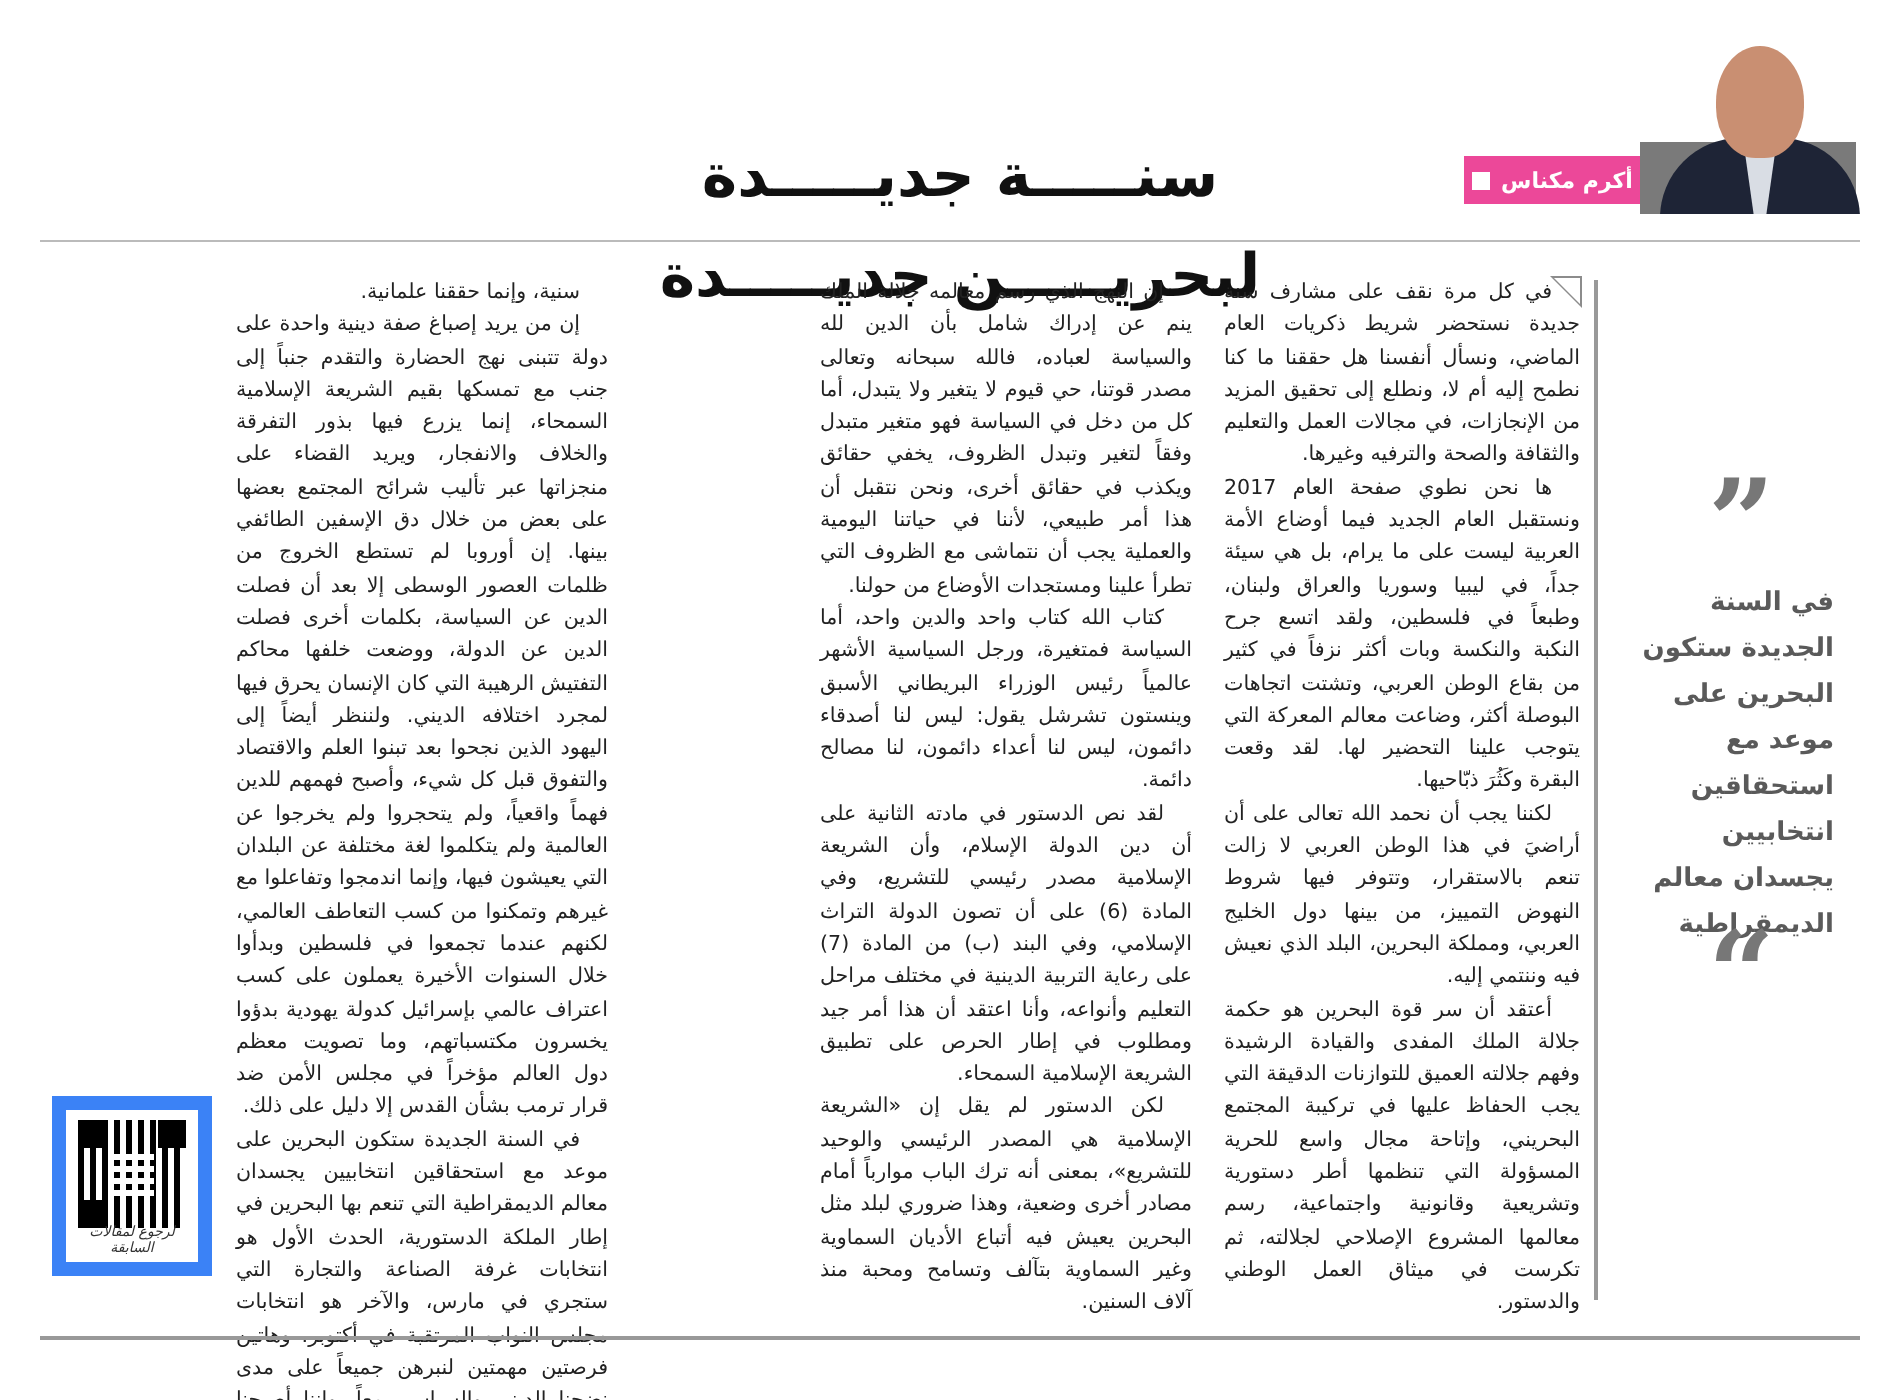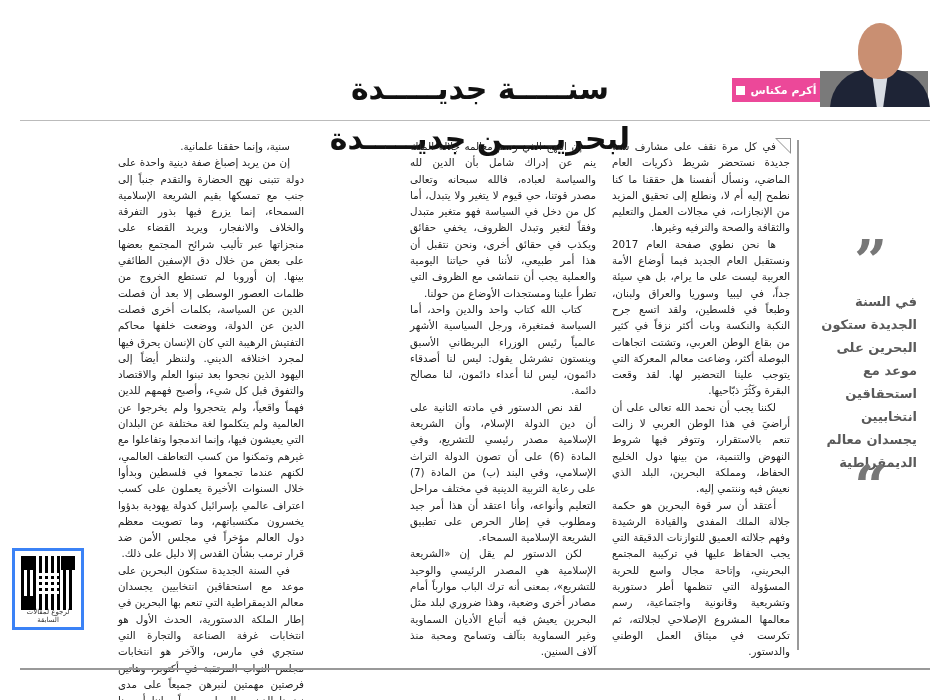--- a/index.html
+++ b/index.html
@@ -22,21 +22,21 @@
   .c1 { left:612px; top:138px; width:178px; }
   .c2 { left:410px; top:138px; width:186px; }
   .c3 { left:118px; top:138px; width:186px; }
   .corner { position:absolute; left:775px; top:138px; width:0; height:0; border-top:16px solid #8c8c8c; border-left:16px solid transparent; }
   .corner-inner { position:absolute; left:777px; top:139px; width:0; height:0; border-top:13px solid #fff; border-left:13px solid transparent; }
   .quote-box { position:absolute; left:797px; top:140px; width:128px; height:510px; border-left:2px solid #999; }
   .quote-mark { position:absolute; left:55px; font-size:58px; line-height:58px; color:#777; font-family:"DejaVu Serif", serif; font-weight:bold; }
   .qm-top { top:92px; }
   .qm-bot { top:318px; }
   .quote-text { position:absolute; left:14px; top:150px; width:104px; direction:rtl; text-align:right; font-weight:bold; font-size:13px; line-height:23px; color:#5a5a5a; }
-  .qr { position:absolute; left:12px; top:548px; width:66px; height:76px; border:3px solid #3b82f6; background:#fff; }
+  .qr { position:absolute; left:26px; top:548px; width:66px; height:76px; border:7px solid #3b82f6; background:#fff;font-style:italic; }
   .qr-grid { position:absolute; left:6px; top:5px; width:54px; height:54px;
      background:
       linear-gradient(#000,#000) 0 0/14px 14px no-repeat,
       linear-gradient(#000,#000) 40px 0/14px 14px no-repeat,
       linear-gradient(#000,#000) 0 40px/14px 14px no-repeat,
       repeating-linear-gradient(90deg,#000 0 3px,#fff 3px 6px),
       #fff; }
   .qr-grid::after { content:""; position:absolute; left:16px; top:16px; width:22px; height:22px; background:repeating-linear-gradient(0deg,#fff 0 3px,transparent 3px 6px); }
   .qr-caption { position:absolute; left:0; bottom:3px; width:66px; text-align:center; font-size:7px; color:#333; direction:rtl; }
   .rule-bottom { position:absolute; left:20px; top:668px; width:910px; height:2px; background:#999; }
@@ -61,21 +61,21 @@
   </div>
 
   <div class="rule-top"></div>
 
   <div class="corner"></div>
   <div class="corner-inner"></div>
 
   <div class="col c1">
     <p>في كل مرة نقف على مشارف سنة جديدة نستحضر شريط ذكريات العام الماضي، ونسأل أنفسنا هل حققنا ما كنا نطمح إليه أم لا، ونطلع إلى تحقيق المزيد من الإنجازات، في مجالات العمل والتعليم والثقافة والصحة والترفيه وغيرها.</p>
     <p>ها نحن نطوي صفحة العام 2017 ونستقبل العام الجديد فيما أوضاع الأمة العربية ليست على ما يرام، بل هي سيئة جداً، في ليبيا وسوريا والعراق ولبنان، وطبعاً في فلسطين، ولقد اتسع جرح النكبة والنكسة وبات أكثر نزفاً في كثير من بقاع الوطن العربي، وتشتت اتجاهات البوصلة أكثر، وضاعت معالم المعركة التي يتوجب علينا التحضير لها. لقد وقعت البقرة وكَثُرَ ذبّاحيها.</p>
-    <p>لكننا يجب أن نحمد الله تعالى على أن أراضيَ في هذا الوطن العربي لا زالت تنعم بالاستقرار، وتتوفر فيها شروط النهوض والتنمية، من بينها دول الخليج الحفاظ، ومملكة البحرين، البلد الذي نعيش فيه وننتمي إليه.</p>
+    <p>لكننا يجب أن نحمد الله تعالى على أن أراضيَ في هذا الوطن العربي لا زالت تنعم بالاستقرار، وتتوفر فيها شروط النهوض التمييز، من بينها دول الخليج العربي، ومملكة البحرين، البلد الذي نعيش فيه وننتمي إليه.</p>
     <p>أعتقد أن سر قوة البحرين هو حكمة جلالة الملك المفدى والقيادة الرشيدة وفهم جلالته العميق للتوازنات الدقيقة التي يجب الحفاظ عليها في تركيبة المجتمع البحريني، وإتاحة مجال واسع للحرية المسؤولة التي تنظمها أطر دستورية وتشريعية وقانونية واجتماعية، رسم معالمها المشروع الإصلاحي لجلالته، ثم تكرست في ميثاق العمل الوطني والدستور.</p>
 
   </div>
 
   <div class="col c2">
     <p>إن النهج الذي رسم معالمه جلالة الملك ينم عن إدراك شامل بأن الدين لله والسياسة لعباده، فالله سبحانه وتعالى مصدر قوتنا، حي قيوم لا يتغير ولا يتبدل، أما كل من دخل في السياسة فهو متغير متبدل وفقاً لتغير وتبدل الظروف، يخفي حقائق ويكذب في حقائق أخرى، ونحن نتقبل أن هذا أمر طبيعي، لأننا في حياتنا اليومية والعملية يجب أن نتماشى مع الظروف التي تطرأ علينا ومستجدات الأوضاع من حولنا.</p>
     <p>كتاب الله كتاب واحد والدين واحد، أما السياسة فمتغيرة، ورجل السياسية الأشهر عالمياً رئيس الوزراء البريطاني الأسبق وينستون تشرشل يقول: ليس لنا أصدقاء دائمون، ليس لنا أعداء دائمون، لنا مصالح دائمة.</p>
     <p>لقد نص الدستور في مادته الثانية على أن دين الدولة الإسلام، وأن الشريعة الإسلامية مصدر رئيسي للتشريع، وفي المادة (6) على أن تصون الدولة التراث الإسلامي، وفي البند (ب) من المادة (7) على رعاية التربية الدينية في مختلف مراحل التعليم وأنواعه، وأنا اعتقد أن هذا أمر جيد ومطلوب في إطار الحرص على تطبيق الشريعة الإسلامية السمحاء.</p>
     <p>لكن الدستور لم يقل إن «الشريعة الإسلامية هي المصدر الرئيسي والوحيد للتشريع»، بمعنى أنه ترك الباب موارباً أمام مصادر أخرى وضعية، وهذا ضروري لبلد مثل البحرين يعيش فيه أتباع الأديان السماوية وغير السماوية بتآلف وتسامح ومحبة منذ آلاف السنين.</p>
 

